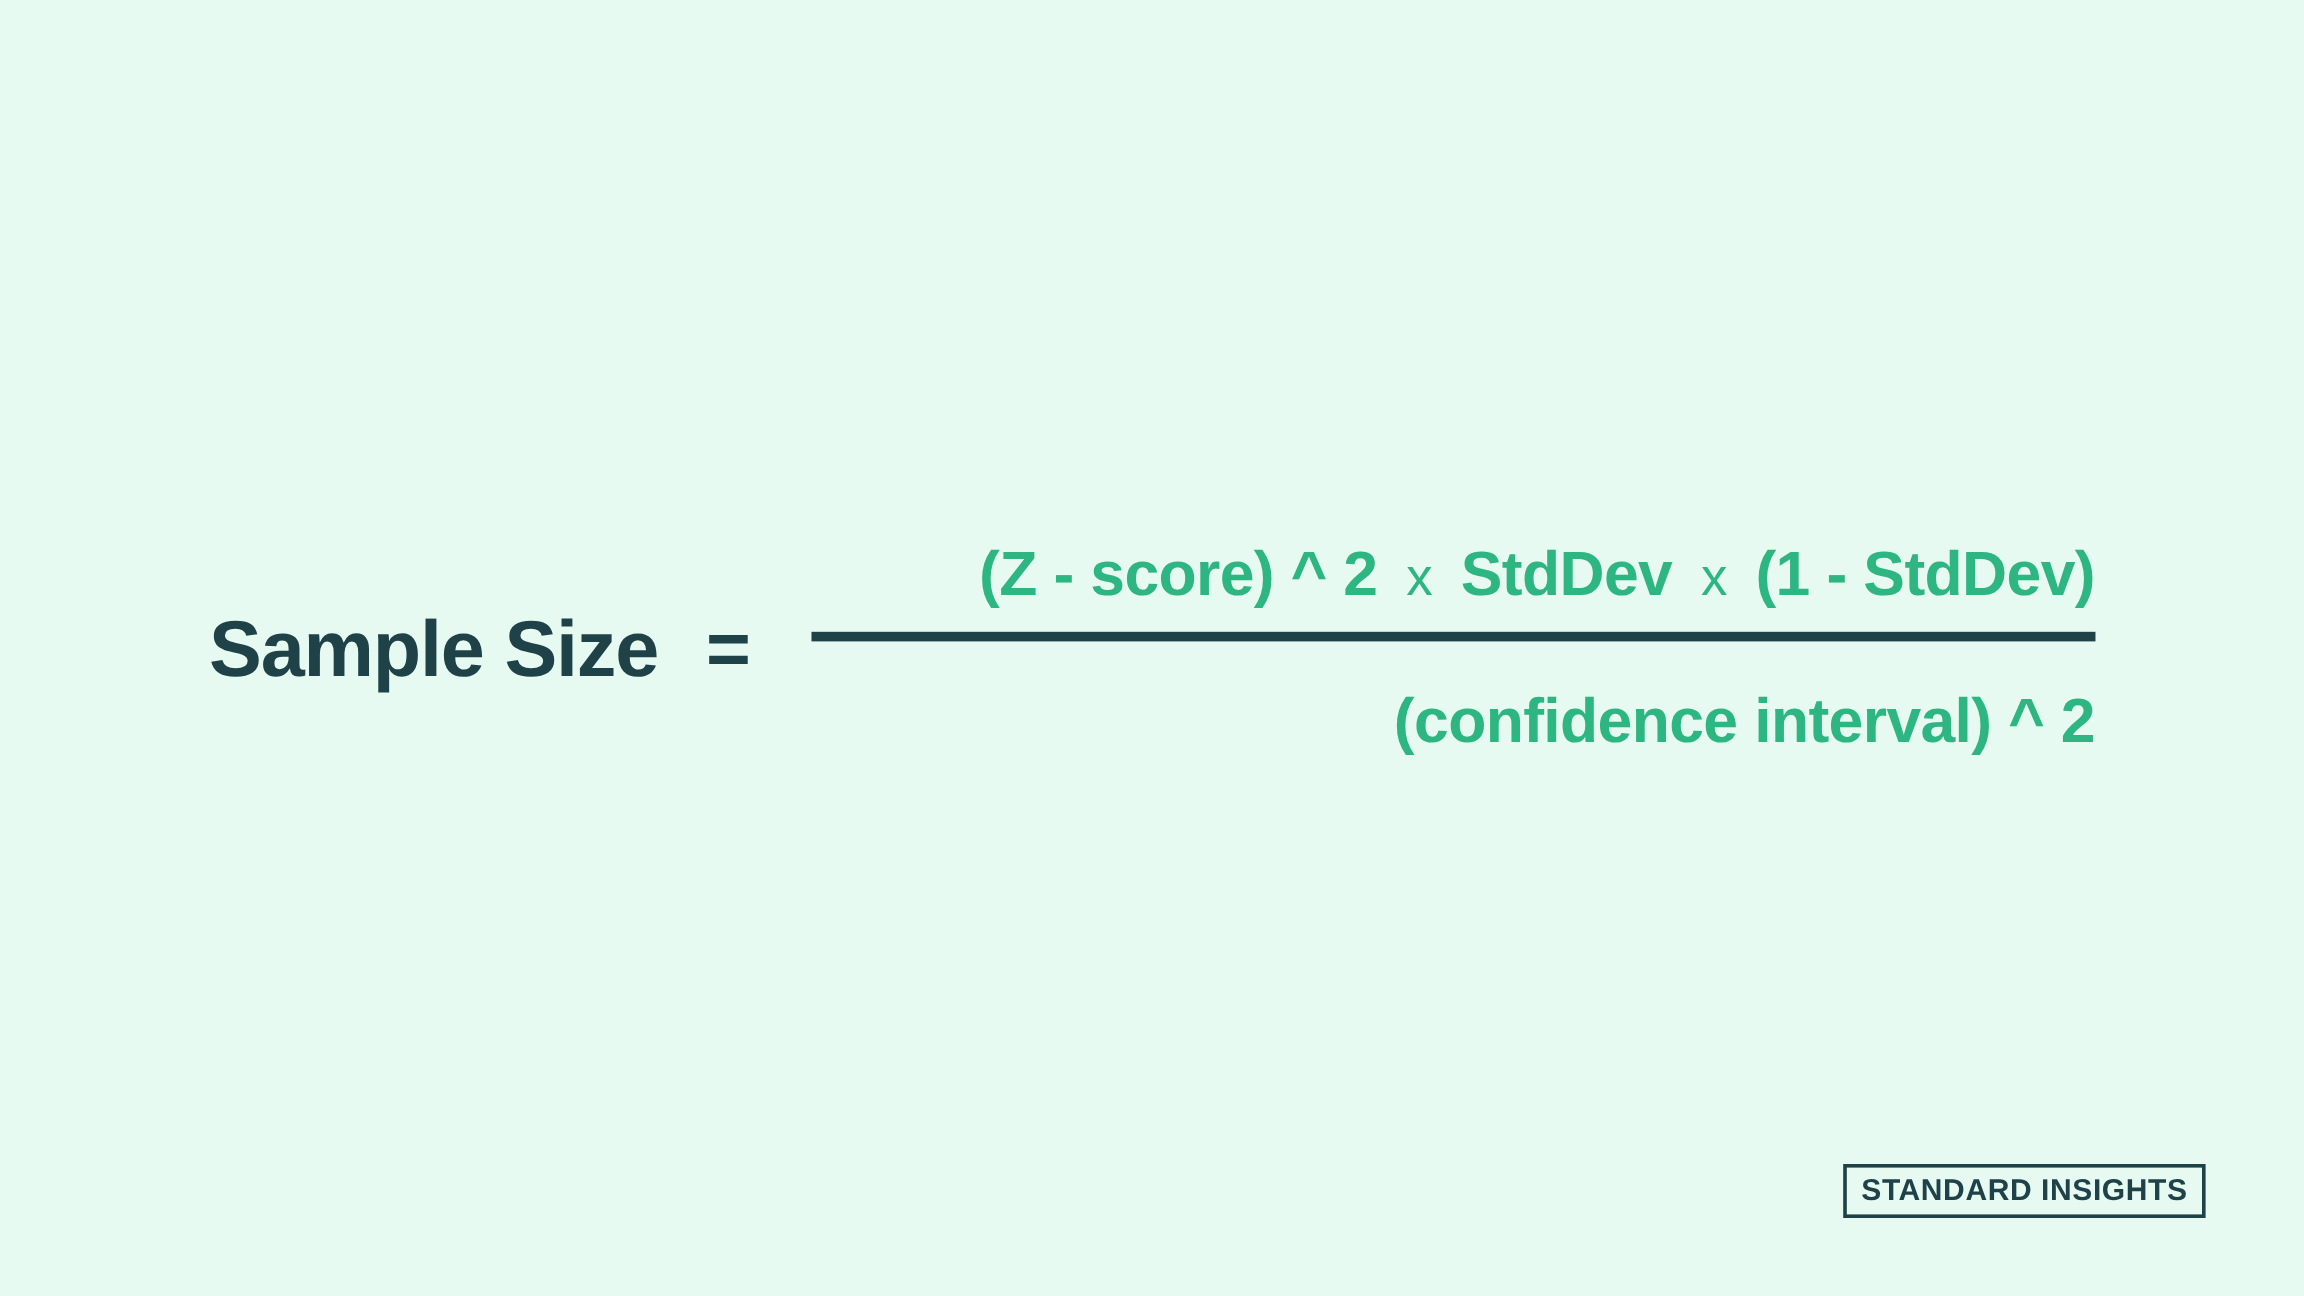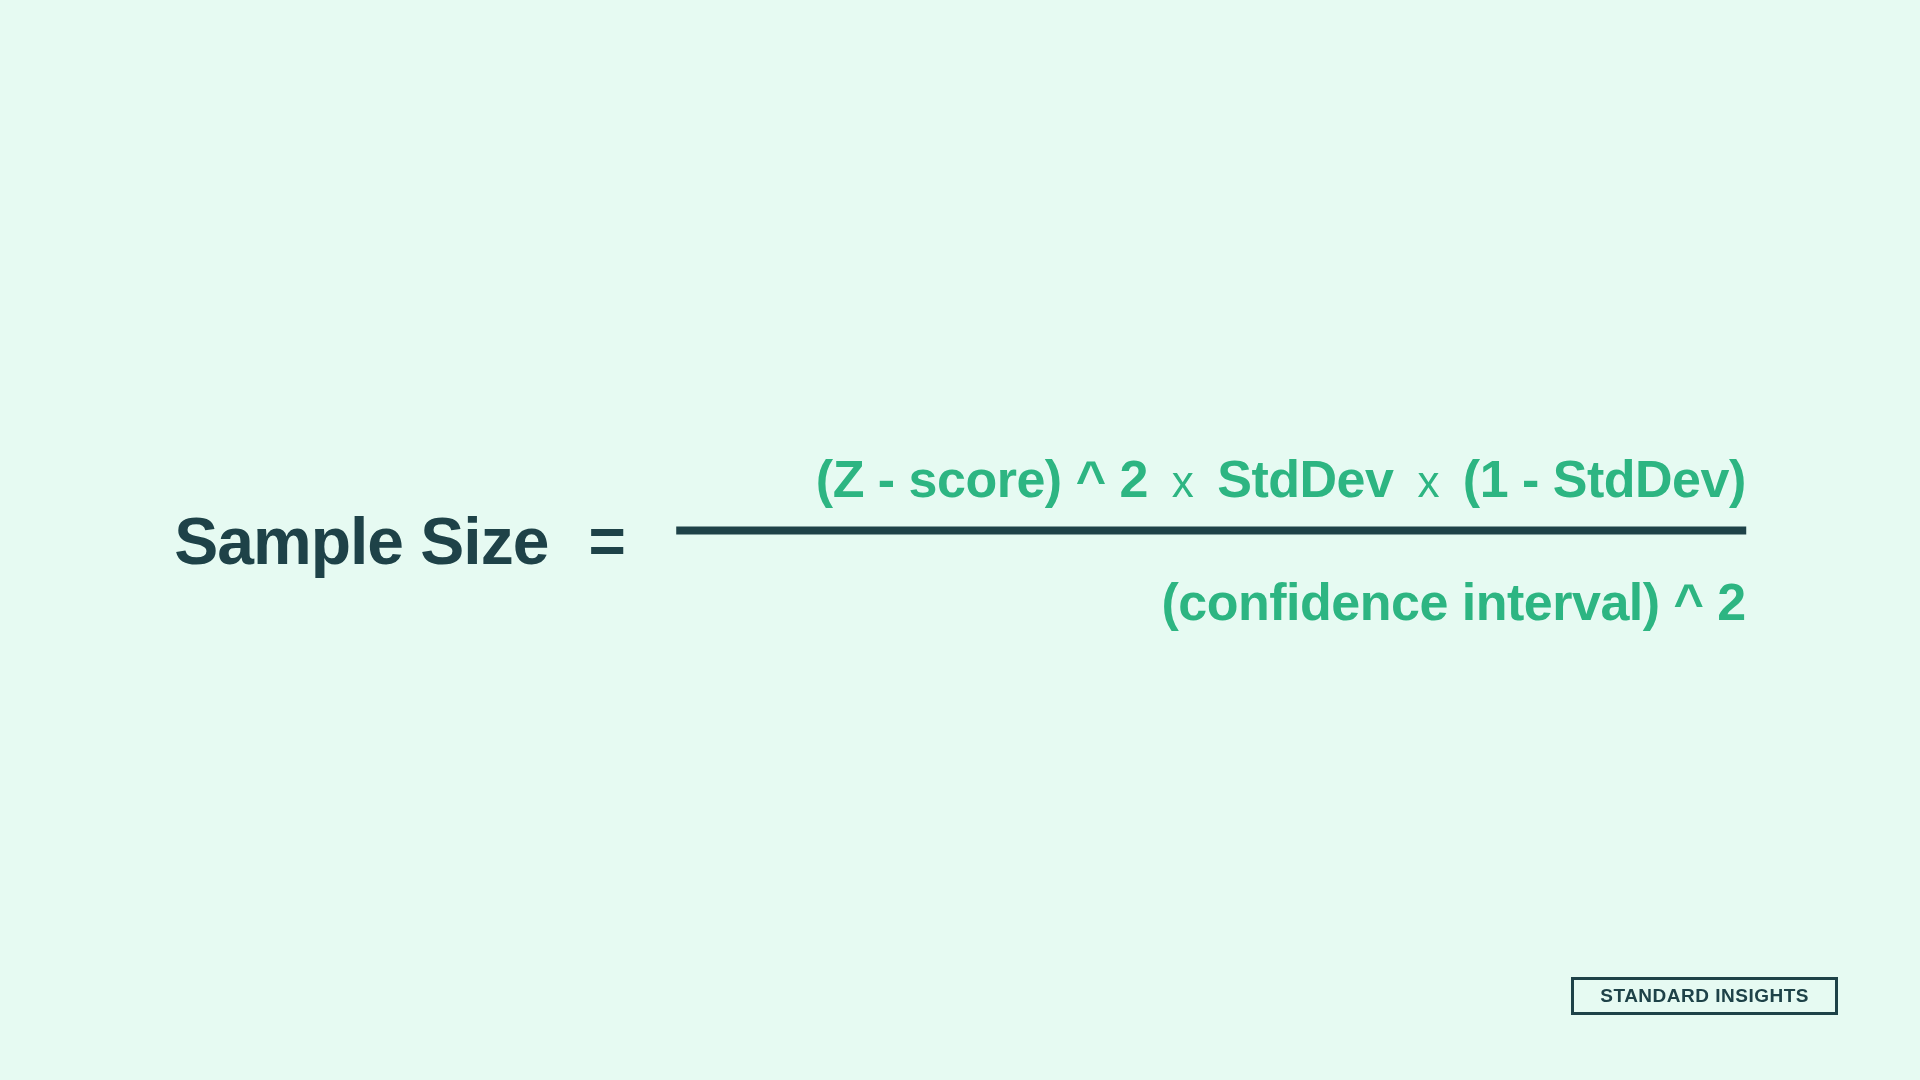--- a/index.html
+++ b/index.html
@@ -71,23 +71,23 @@
       padding-top: 18px;
       letter-spacing: -0.5px;
       white-space: nowrap;
       margin-top: 19px;
     }
     .brand-badge {
       position: absolute;
       bottom: 65px;
       right: 82px;
       border: 3px solid #1e4248;
-      padding: 5px 26px;
+      padding: 5px 12px;
       color: #1e4248;
-      font-size: 19px;
+      font-size: 25px;
       font-weight: 800;
       letter-spacing: 0.5px;
     }
   </style>
 </head>
 <body>
 
 <div class="formula-container">
   <div class="left-side">
     <span class="sample-size-label">Sample Size</span>

